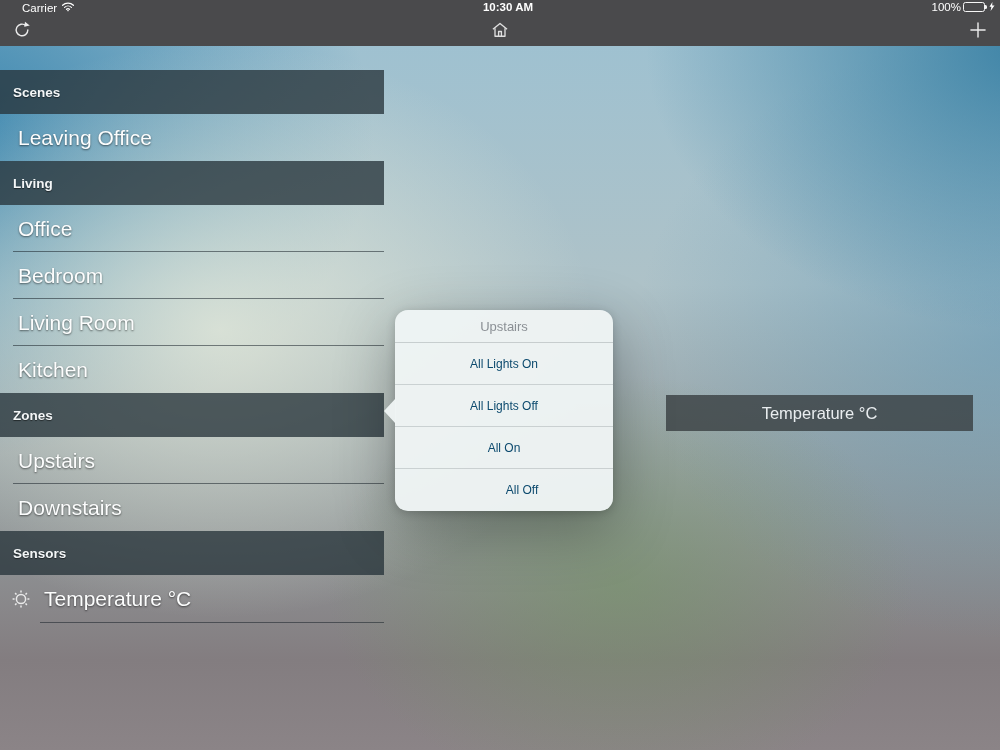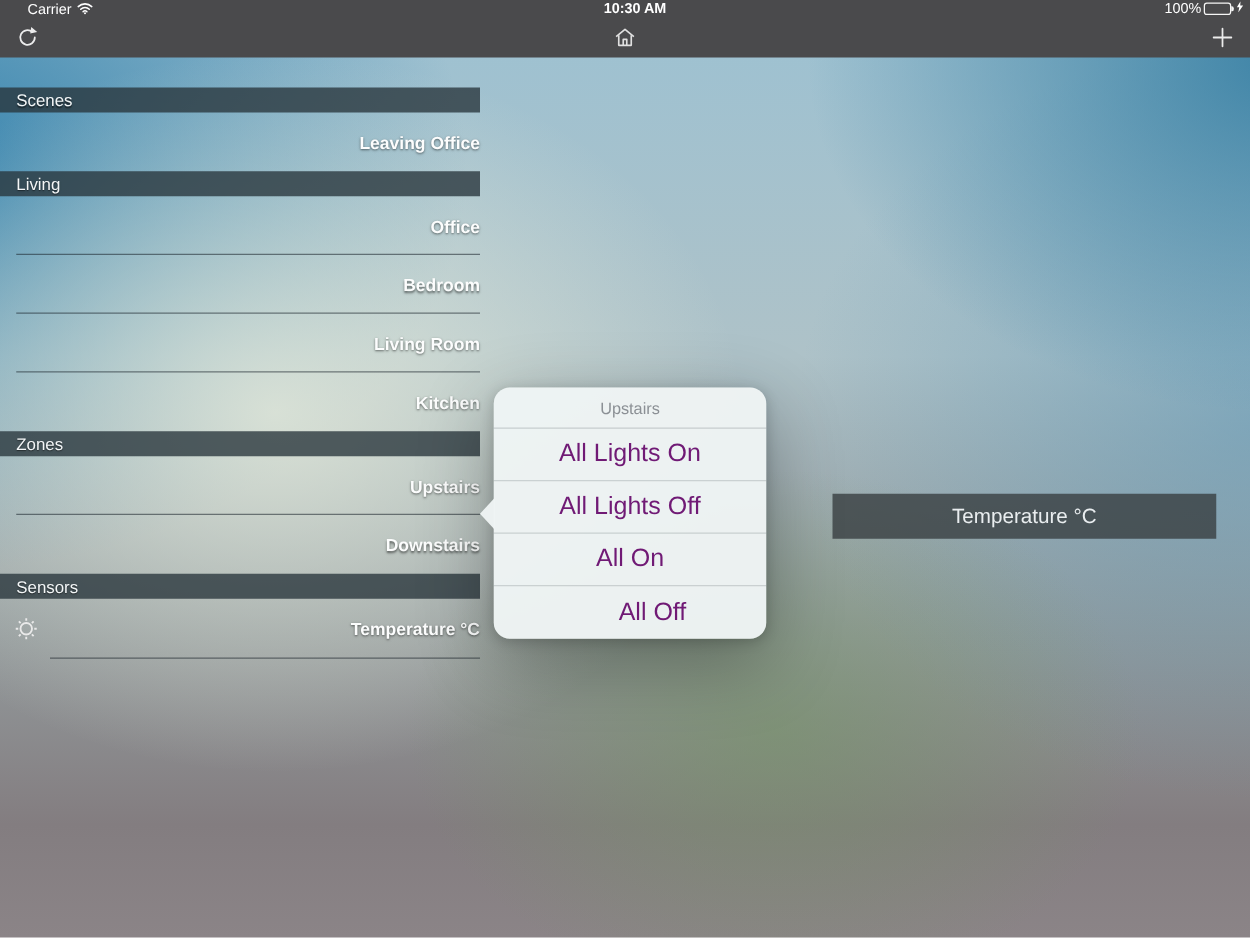--- a/index.html
+++ b/index.html
@@ -30,29 +30,29 @@
   .navbar { position:absolute; top:16px; left:0; right:0; height:30px; }
   .nav-btn { position:absolute; top:3px; width:28px; height:26px; display:flex; align-items:center; justify-content:center; cursor:pointer; }
   .nav-refresh { left:8px; }
   .nav-home { left:486px; }
   .nav-add { right:8px; }
 
   
   .sidebar { position:absolute; left:0; top:70px; width:384px; z-index:2; }
   .lrow { position:relative; }
   .lheader {
-    height:20px; background:rgba(40,52,59,0.78);
+    height:44px; background:rgba(40,52,59,0.78);
     display:flex; align-items:center; padding-left:13px;
-    color:#f3f6f7; font-size:13.5px; font-weight:400;
+    color:#f3f6f7; font-size:13.5px; font-weight:700;
     text-shadow:0 1px 1px rgba(0,0,0,0.5);
   }
   .litem {
     height:47px; display:flex; align-items:center; padding-left:18px;
-    color:#fcfdfd; font-size:14px; font-weight:700;
-    text-shadow:0 1px 2px rgba(0,0,0,0.55); cursor:pointer;justify-content:flex-end;
+    color:#fcfdfd; font-size:21px; font-weight:400;
+    text-shadow:0 1px 2px rgba(0,0,0,0.55); cursor:pointer;
   }
   .litem.tall { height:48px; padding-left:44px; }
   .sep::after {
     content:""; position:absolute; left:13px; right:0; bottom:0; height:1px;
     background:rgba(25,35,41,0.55);
   }
   .sep-indent::after {
     content:""; position:absolute; left:40px; right:0; bottom:0; height:1px;
     background:rgba(25,35,41,0.55);
   }
@@ -68,21 +68,21 @@
     position:absolute; left:-11px; top:88px; width:0; height:0;
     border-top:13px solid transparent; border-bottom:13px solid transparent;
     border-right:12px solid rgba(238,244,244,0.97);
   }
   .pop-title {
     height:33px; display:flex; align-items:center; justify-content:center;
     color:#8b9095; font-size:13px; border-bottom:1px solid rgba(100,110,115,0.28);
   }
   .pop-item {
     height:42px; display:flex; align-items:center; justify-content:center;
-    color:#701a75; font-size:20px; cursor:pointer;
+    color:#0c4a6e; font-size:12px; cursor:pointer;
     border-bottom:1px solid rgba(100,110,115,0.25);
   }
   .pop-item:last-child { border-bottom:none;margin-left:36px; }
 
   
   .tile {
     position:absolute; left:667px; top:47px; width:306px; height:333px; z-index:2;
     background:linear-gradient(165deg, #36505f 0%, #2e4656 60%, #2b4151 100%);
     cursor:pointer;
   }

